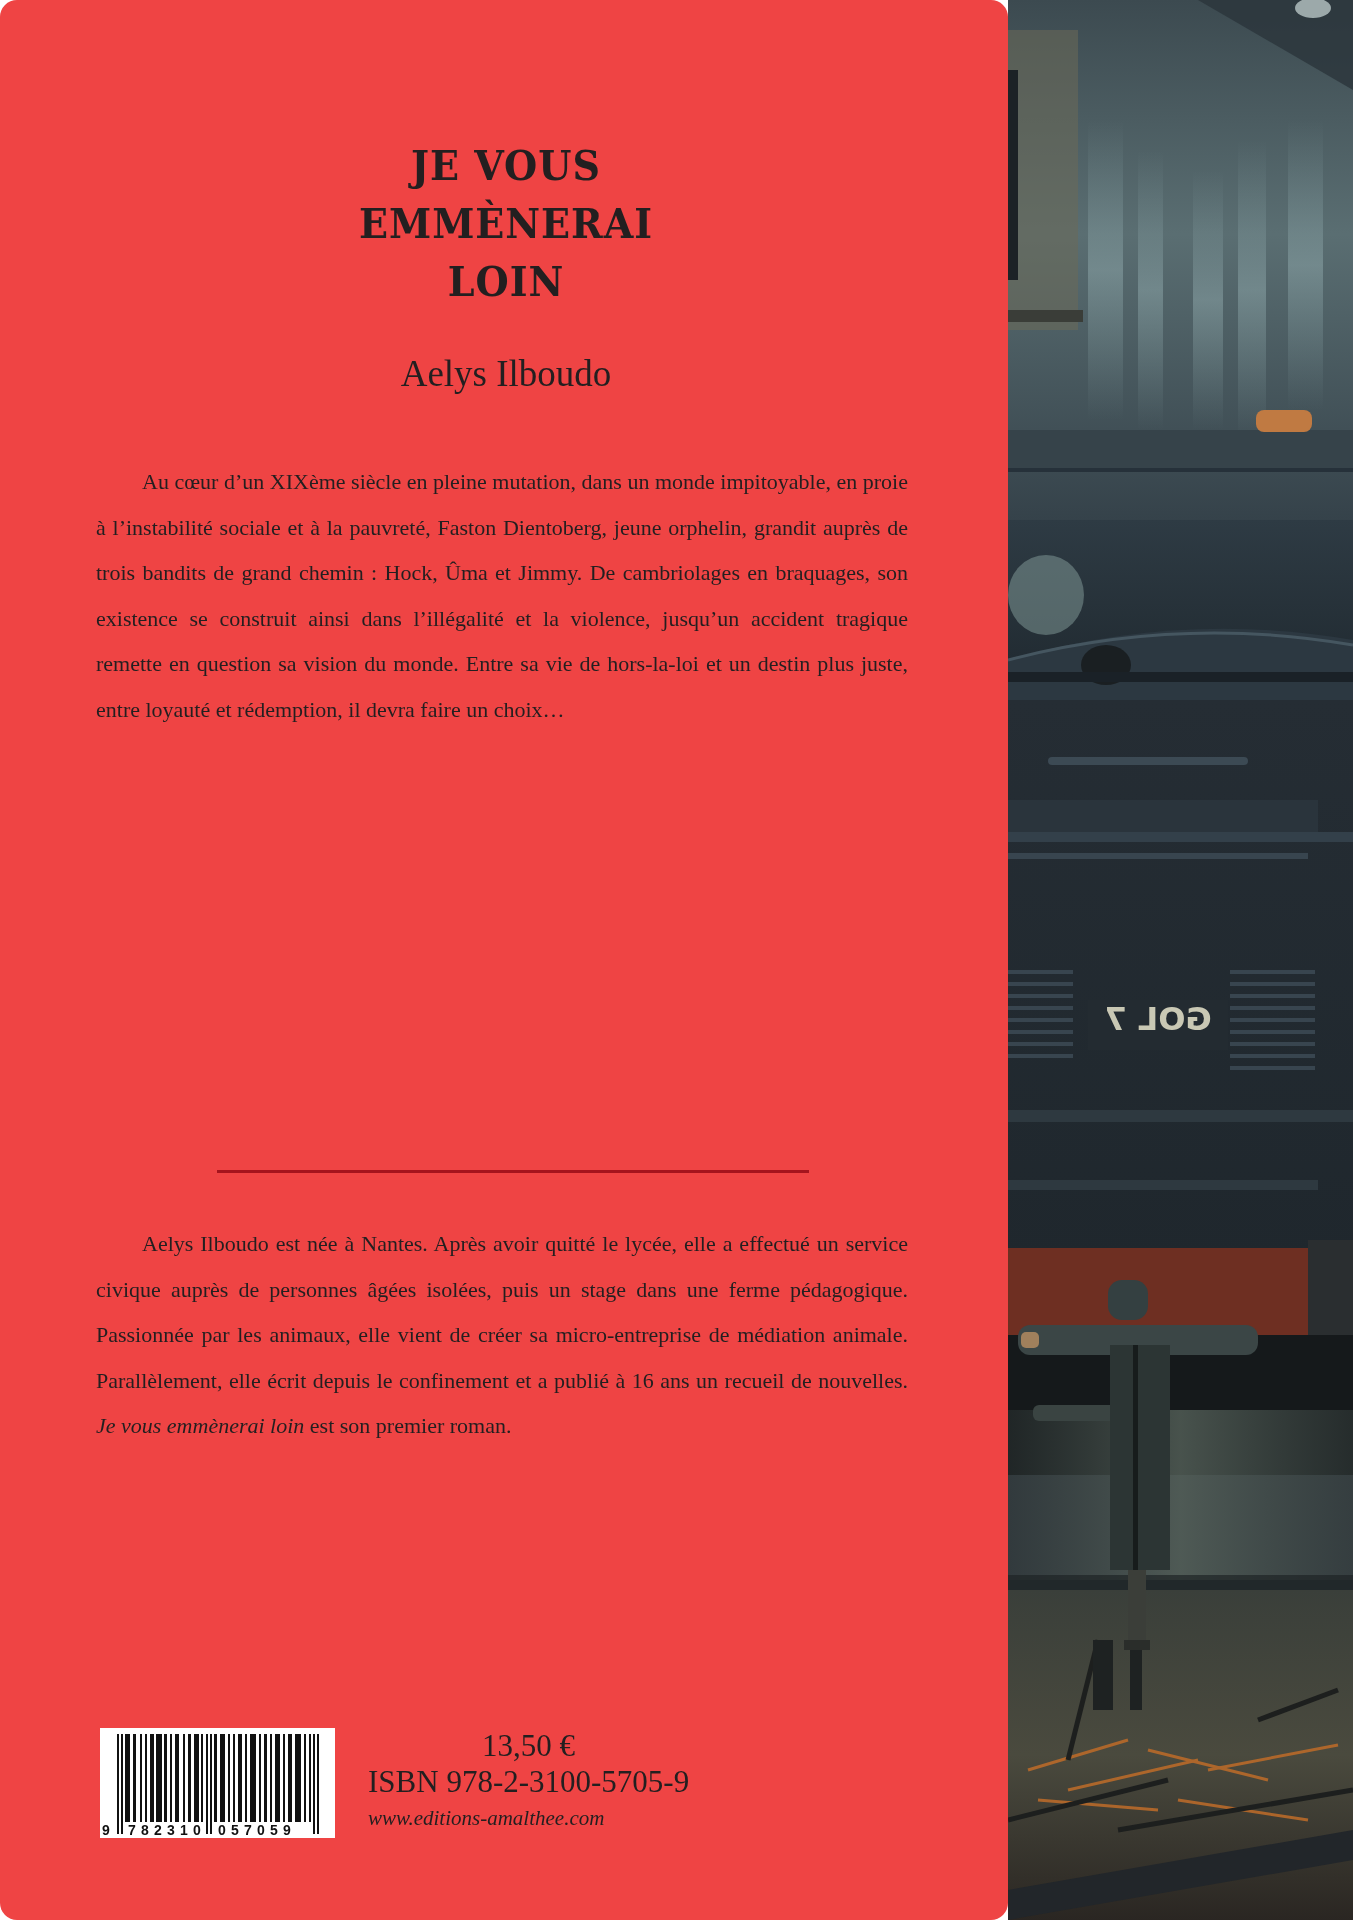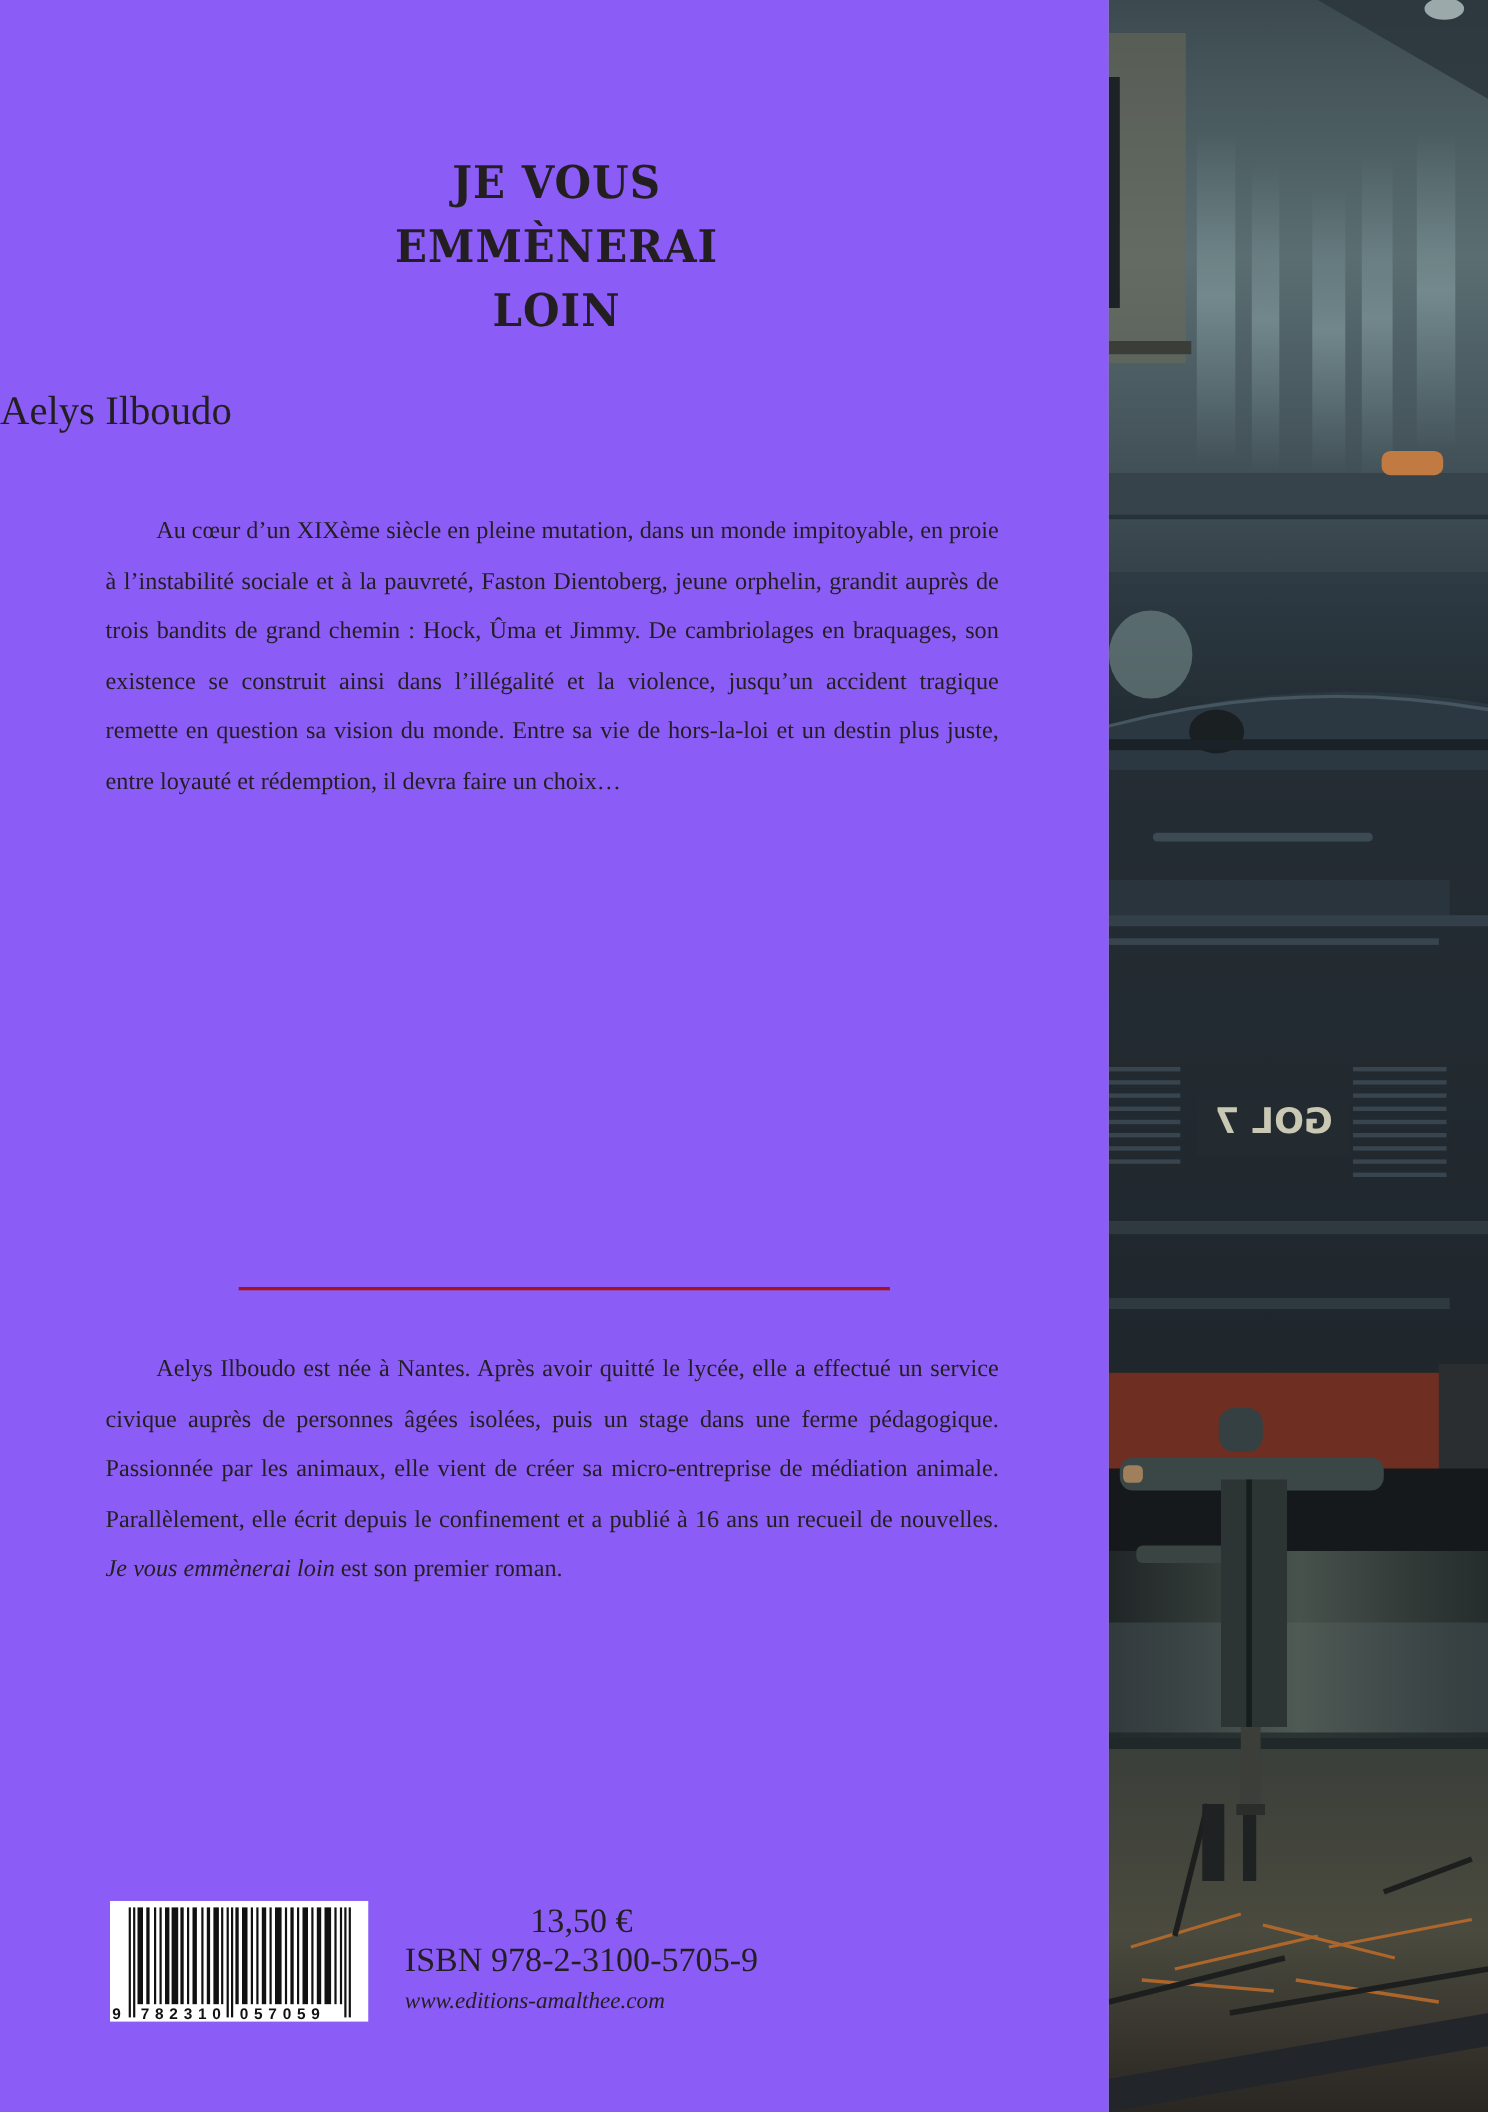--- a/index.html
+++ b/index.html
@@ -2,39 +2,39 @@
 <html><head>
   <meta charset="utf-8">
   <style>
     html, body { margin: 0; padding: 0; }
     body {
       width: 1353px; height: 1920px; position: relative; overflow: hidden;
       background: #ffffff;
       font-family: "Liberation Serif", "DejaVu Serif", serif;
       color: #231f20;
     }
-    .cover-page { position: absolute; left: 0; top: 0; width: 1008px; height: 1920px; background: #8b5cf6; }
+    .cover-page { position: absolute; left: 0; top: 0; width: 1008px; height: 1920px; background: #ef4444; border-radius: 17px; }
 
     .title-block {
       position: absolute; left: 0; top: 137px; width: 1012px;
       text-align: center;
     }
     .title-line {
       display: block;
       font-family: "DejaVu Serif", "Liberation Serif", serif;
       font-weight: bold;
       font-size: 41px;
       line-height: 58px;
       letter-spacing: 1px;
       color: #231f20;
       transform: scaleX(0.93);
     }
     .author-line {
       position: absolute; left: 0; top: 352px; width: 1012px;
-      text-align: left;
+      text-align: center;
       font-size: 37px; line-height: 44px;
       color: #231f20;
     }
 
     .body-text {
       position: absolute; left: 96px; width: 812px;
       font-size: 22px;
       line-height: 45.5px;
       text-align: justify;
       color: #231f20;

